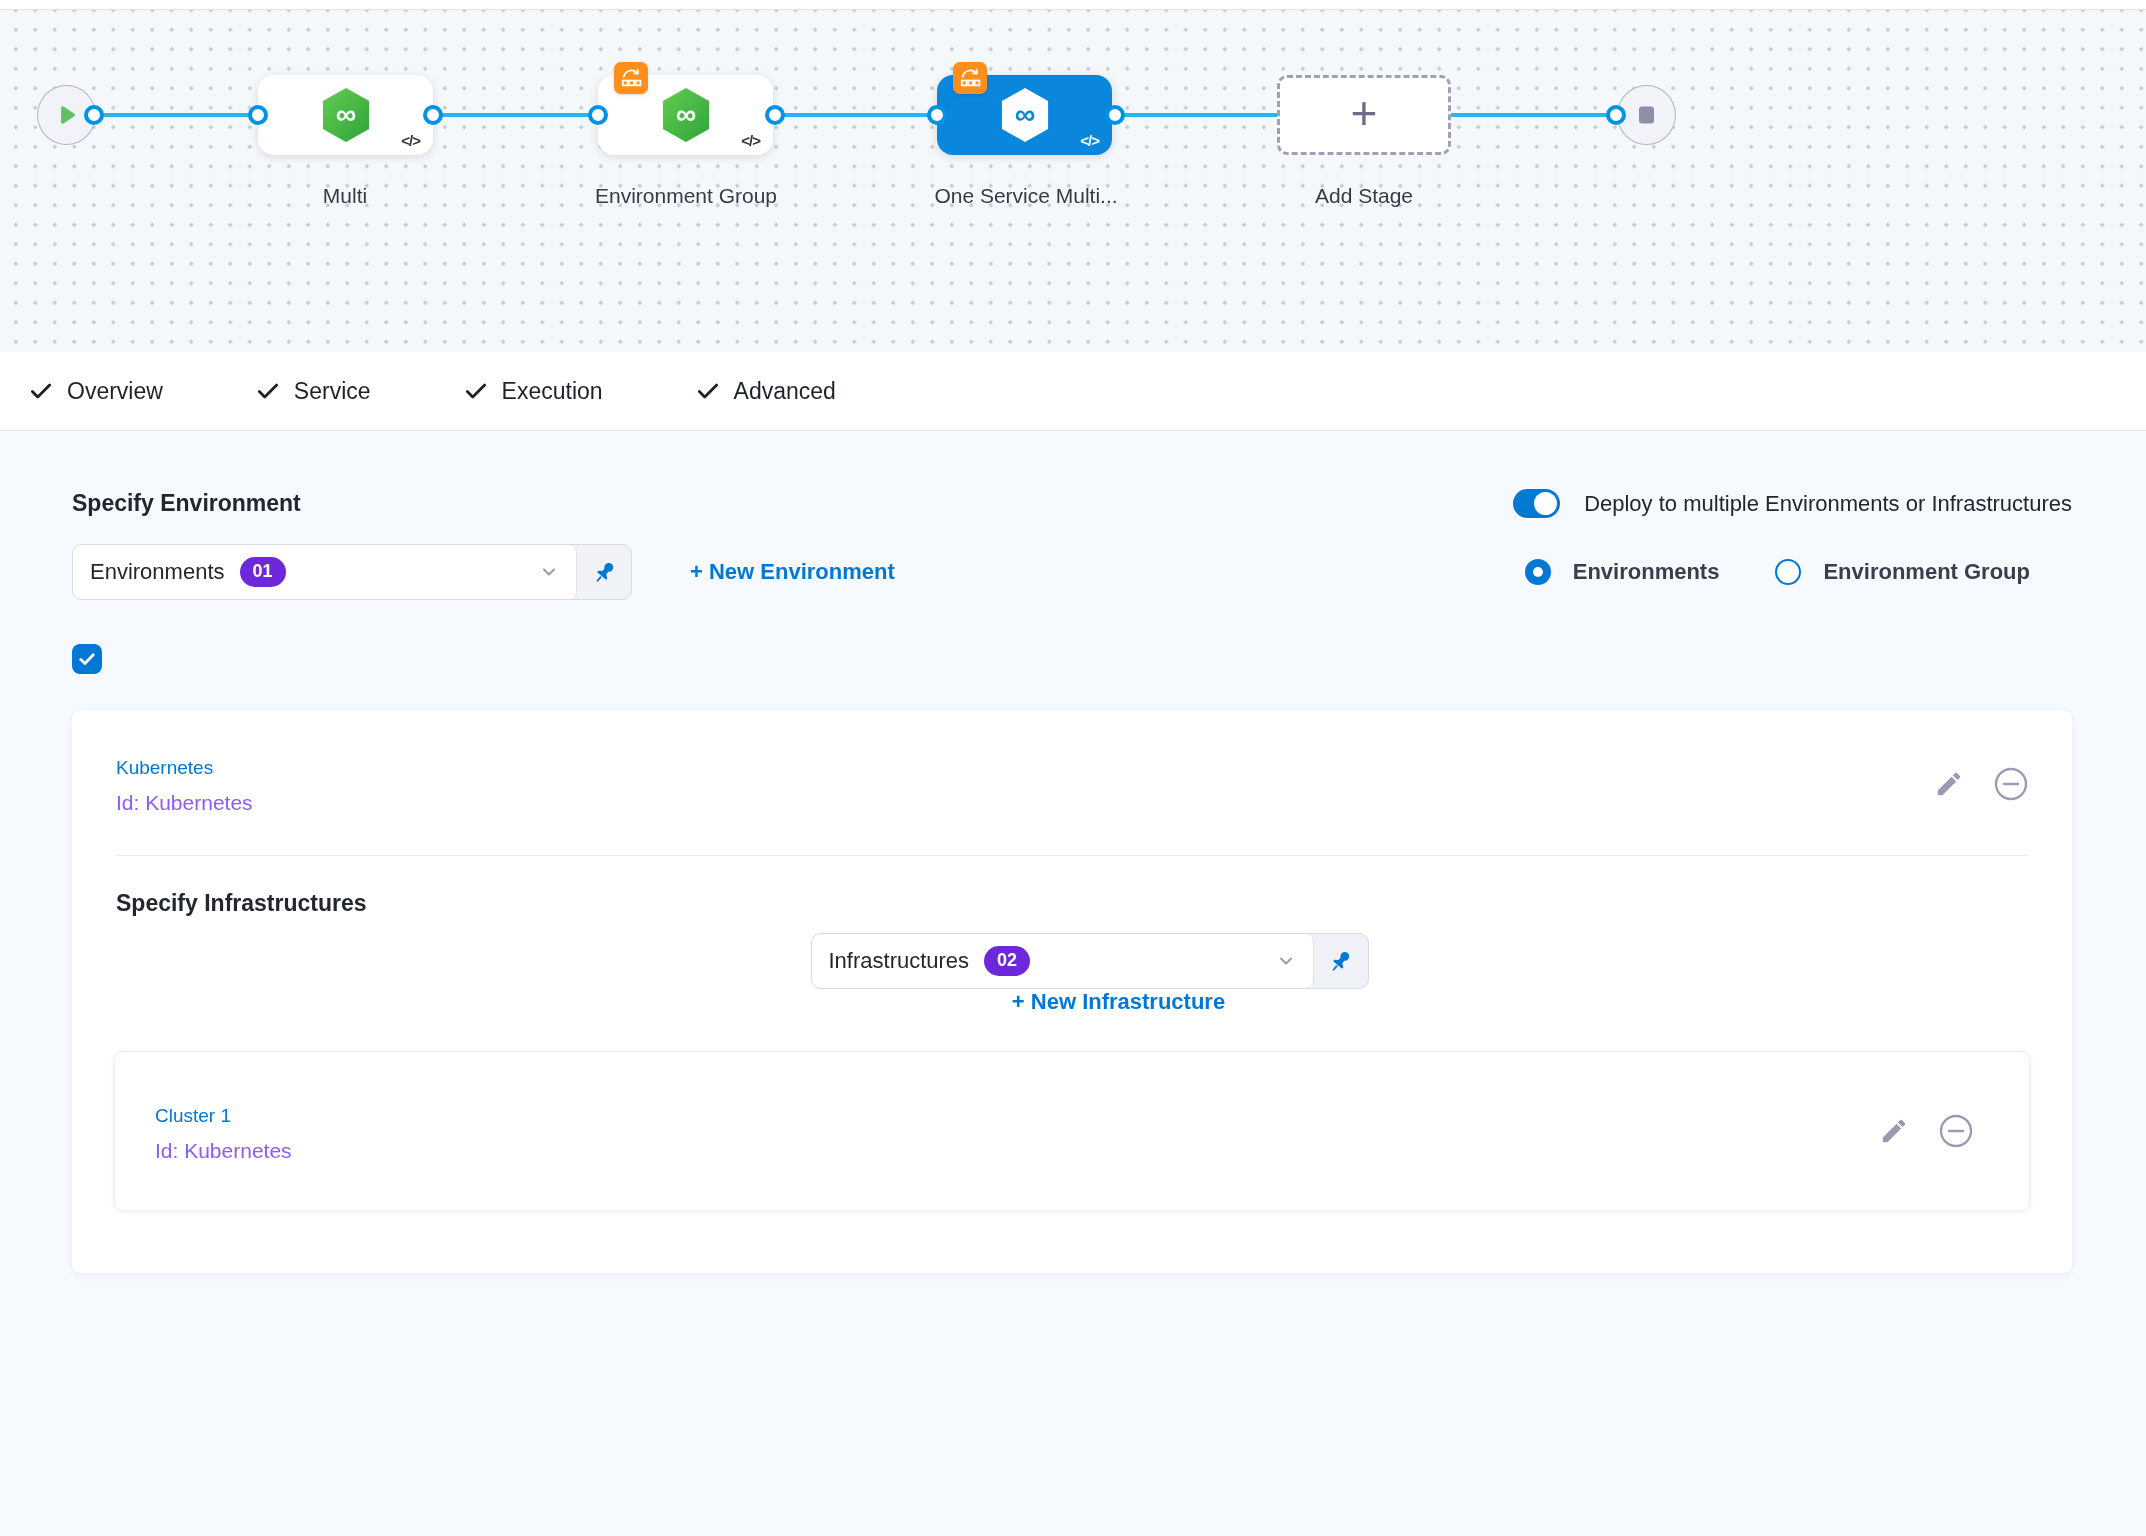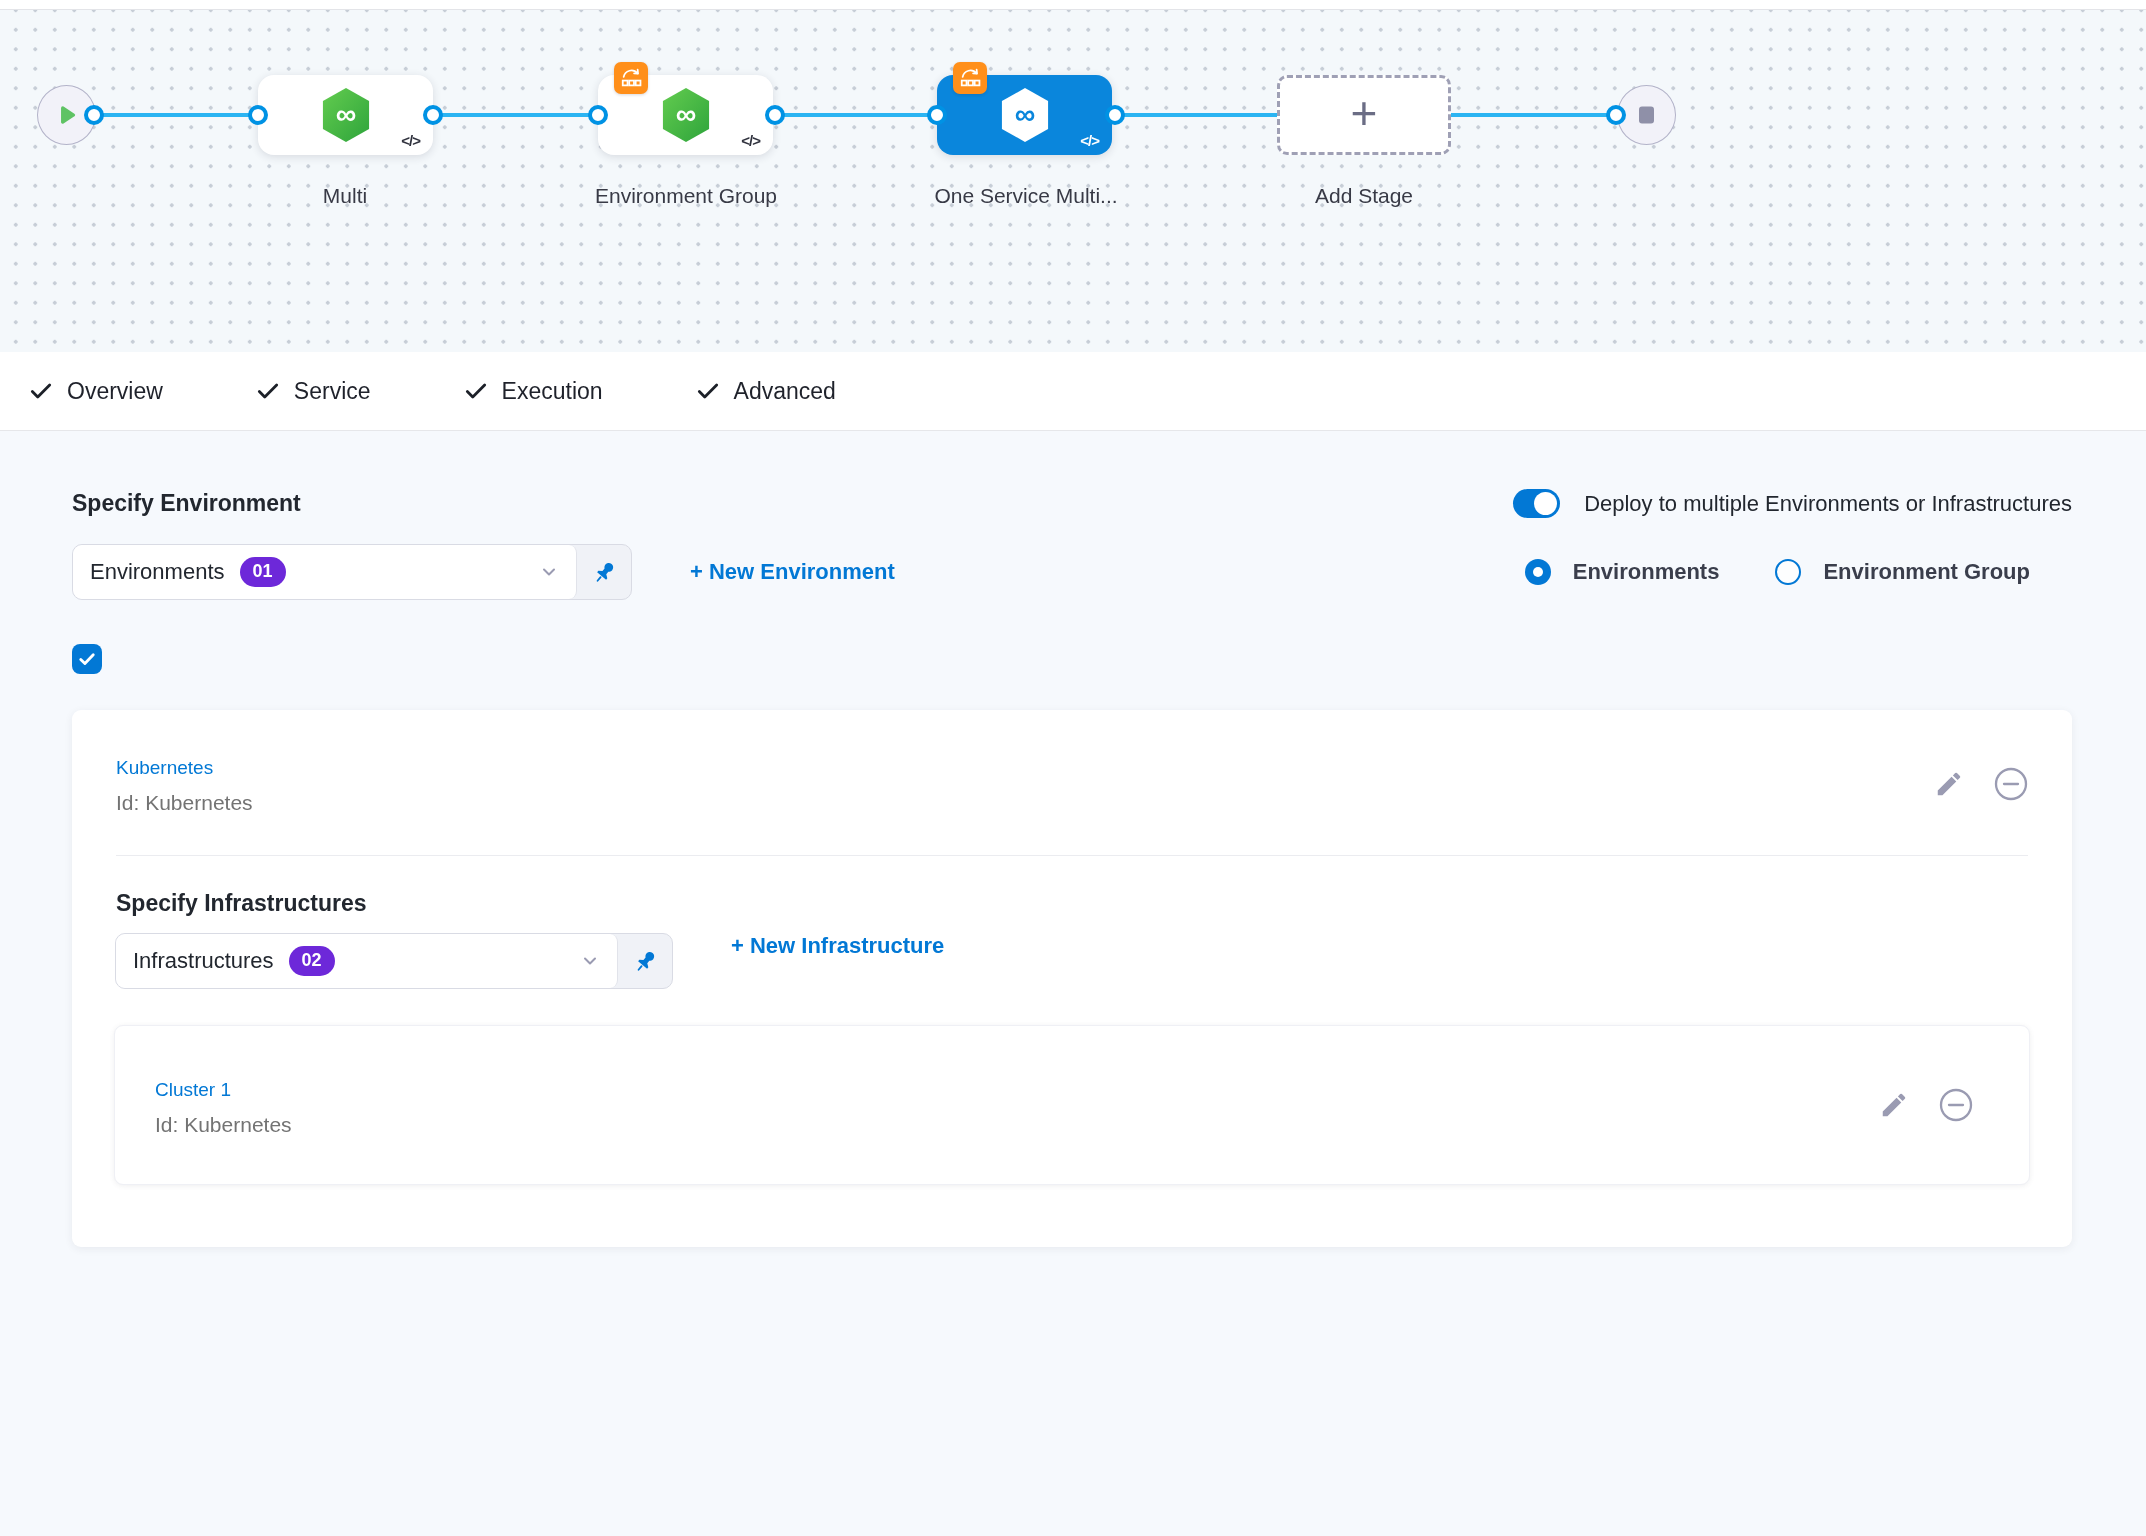--- a/index.html
+++ b/index.html
@@ -97,26 +97,26 @@
     align-items:center; justify-content:center; cursor:pointer; flex:none;
   }
   .checkbox-label { font-size:22px; color:#22272f; }
   
   .outer-card {
     margin-top:36px; background:#fff; border-radius:9px; box-shadow:0 2px 8px rgba(40,41,61,.07);
     padding:42px 0 62px 0;
   }
   .card-header { display:flex; align-items:center; padding:0 44px; }
   .entity-title { font-size:19px; font-weight:500; color:#0278d5; cursor:pointer; line-height:32px; }
-  .entity-id { font-size:21px; color:#737373; margin-top:7px; }
+  .entity-id { font-size:21px; color:#8b5cf6; margin-top:7px; }
   .icon-actions { margin-left:auto; display:flex; align-items:center; gap:30px; }
   .icon-btn { cursor:pointer; display:flex; }
   .divider { height:1px; background:#ebecf0; margin:40px 44px 0 44px; }
   .infra-heading { margin:34px 0 0 44px; }
-  .infra-select-row { display:flex; align-items:flex-start; margin:16px 8px 0 43px; }
+  .infra-select-row { display:flex; align-items:center; margin:16px 8px 0 43px;flex-direction:column; }
   .infra-select-row .select-wrap { width:558px; }
   .inner-card {
     margin:36px 42px 0 42px; height:160px; background:#fff; border:1px solid #eff0f5; border-radius:9px;
     box-shadow:0 1px 5px rgba(96,97,112,.10); display:flex; align-items:center; padding:0 56px 0 40px;
   }
   .inner-card + .inner-card { margin-top:40px; }
 </style>
 </head>
 <body>
 

